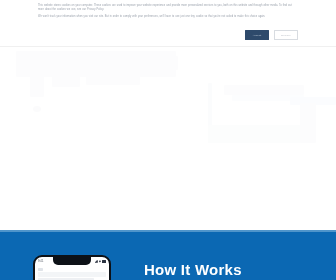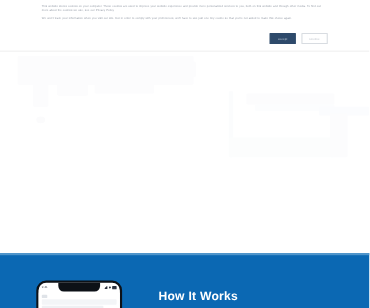--- a/index.html
+++ b/index.html
@@ -124,21 +124,21 @@
     background: #0b68b3;
     border-top: 2px solid #4f95cb;
     box-sizing: border-box;
     overflow: hidden;
   }
   .how-title {
     position: absolute;
     left: 144px;
     top: 262px;
     color: #ffffff;
-    font-size: 11px;
+    font-size: 15px;
     font-weight: bold;
     letter-spacing: 0.25px;
     line-height: 16px;
     white-space: nowrap;
     z-index: 20;
   }
 
   
   .phone {
     position: absolute;

